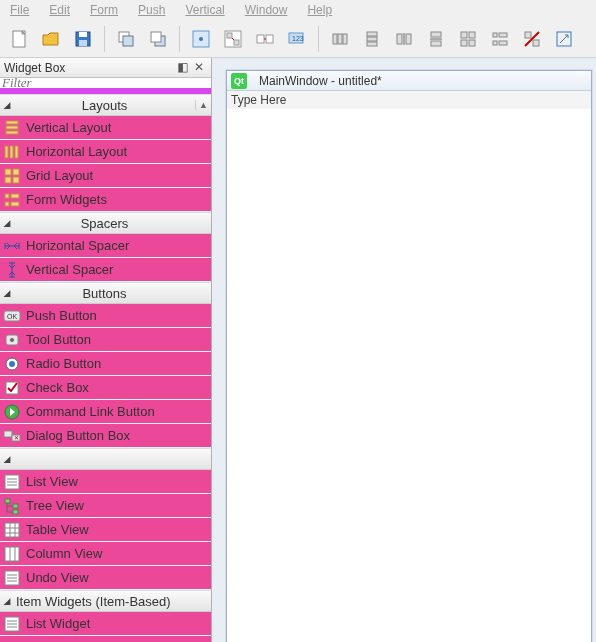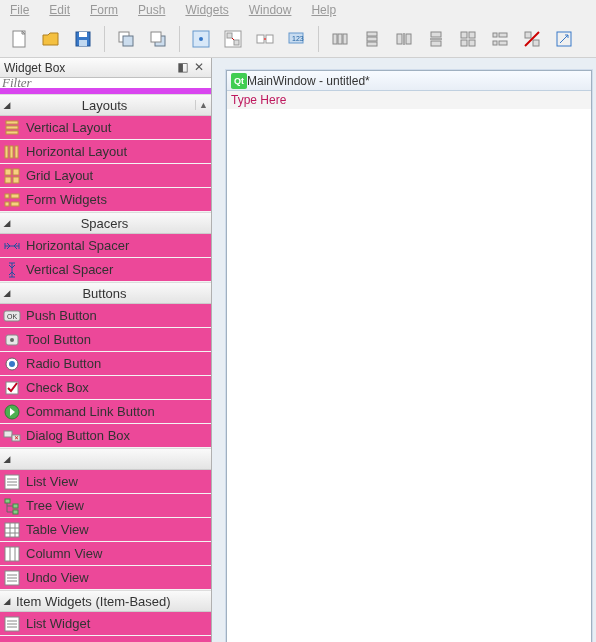--- a/index.html
+++ b/index.html
@@ -101,57 +101,57 @@
   box-shadow: 0 0 0 1px #d0dceb;
 }
 .win-title {
   height: 20px;
   display: flex; align-items: center;
   padding: 0 4px;
   background: linear-gradient(#f8fbff,#e8eef6);
   border-bottom: 1px solid #c0d0e0;
   font-size: 12px;
   color: #333;
-  gap: 0;
+  gap: 12px;
 }
 .qt-icon {
   width: 16px; height: 16px;
   background: #41cd52;
   color: #fff;
   font-size: 9px;
   font-weight: bold;
   display: flex; align-items: center; justify-content: center;
   border-radius: 2px;
 }
 .menubar-in {
   height: 18px;
   background: #f4f4f4;
   display: flex; align-items: center;
   padding: 0 4px;
   font-size: 12px;
-  color: #be185d;
+  color: #404040;
 }
 .dotgrid {
   height: 540px;
   background-image: radial-gradient(#c0c0c0 0.6px, transparent 0.6px);
   background-size: 10px 10px;
   background-position: 4px 4px;
 }
 
 svg { display: block; }
 </style>
 </head>
 <body>
 
 <div class="menubar">
   <span>File</span>
   <span>Edit</span>
   <span>Form</span>
   <span>Push</span>
-  <span>Widgets</span>
+  <span>Vertical</span>
   <span>Window</span>
   <span>Help</span>
 </div>
 
 <div class="toolbar">
   <div class="tbtn">
       <svg width="22" height="22">
         <rect x="5" y="3" width="12" height="16" fill="#fff" stroke="#888"></rect>
         <path d="M14 3 L17 6 L14 6 Z" fill="#ddd" stroke="#888"></path>
       </svg>

